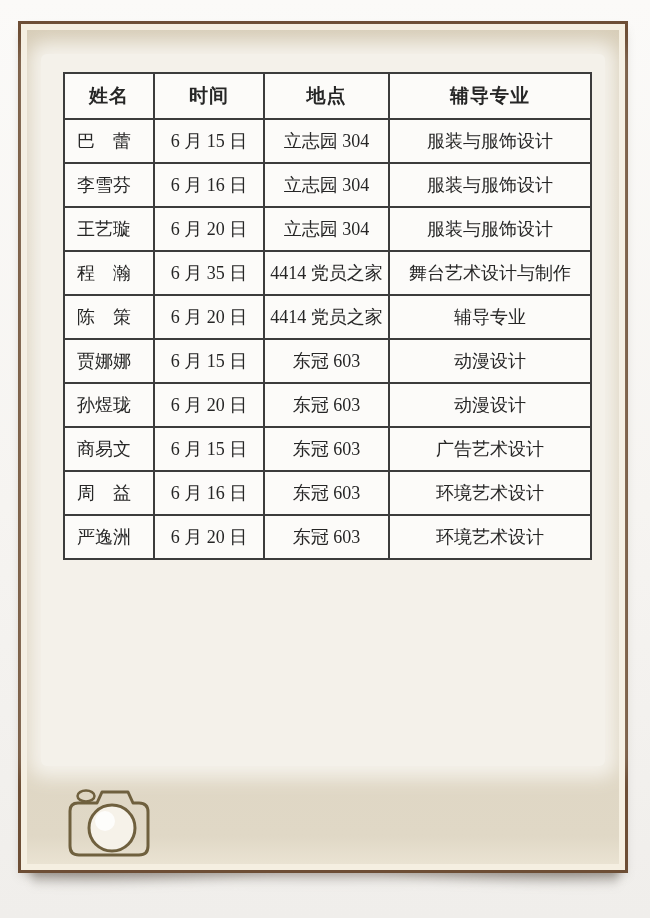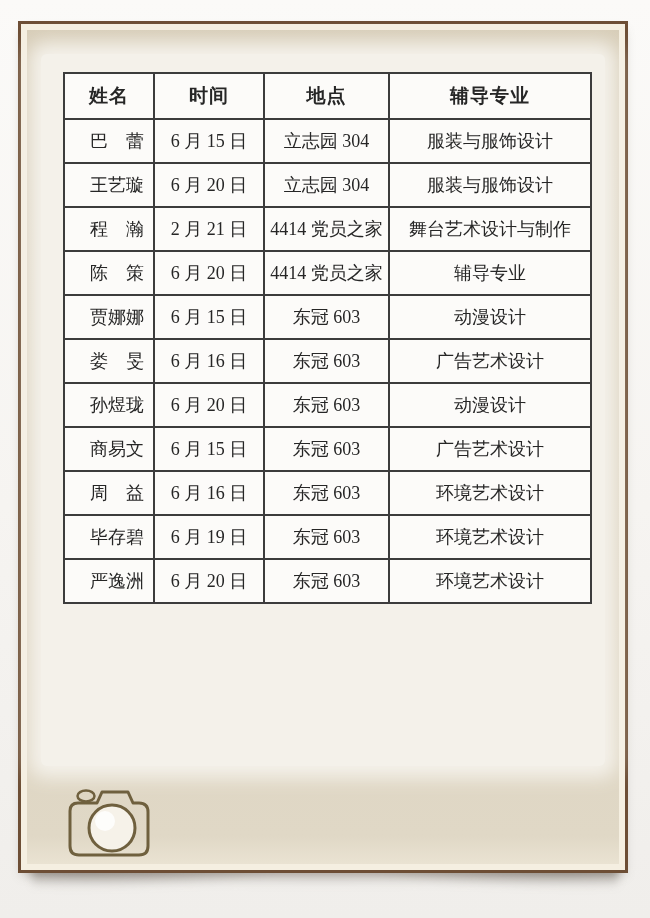--- a/index.html
+++ b/index.html
@@ -81,21 +81,21 @@
     font-size: 19px;
     letter-spacing: 1px;
   }
   table.schedule td {
     height: 42px;
     font-family: "Liberation Serif", serif;
     font-size: 18px;
   }
   table.schedule td.name {
     text-align: left;
-    padding-left: 25px;
+    padding-left: 12px;
   }
   .col-name { width: 90px; }
   .col-time { width: 110px; }
   .col-place { width: 125px; }
   .col-major { width: 202px; }
 
   .camera {
     position: absolute;
     left: 46px;
     top: 762px;
@@ -128,70 +128,64 @@
         </tr>
       </thead>
       <tbody>
           <tr>
             <td class="name">巴　蕾</td>
             <td>6 月 15 日</td>
             <td>立志园 304</td>
             <td>服装与服饰设计</td>
           </tr>
           <tr>
-            <td class="name">王艺璇</td>
-            <td>6 月 20 日</td>
+            <td class="name">李雪芬</td>
+            <td>6 月 16 日</td>
             <td>立志园 304</td>
             <td>服装与服饰设计</td>
           </tr>
           <tr>
+            <td class="name">王艺璇</td>
+            <td>6 月 20 日</td>
+            <td>立志园 304</td>
+            <td>服装与服饰设计</td>
+          </tr>
+          <tr>
             <td class="name">程　瀚</td>
-            <td>2 月 21 日</td>
+            <td>6 月 35 日</td>
             <td>4414 党员之家</td>
             <td>舞台艺术设计与制作</td>
           </tr>
           <tr>
             <td class="name">陈　策</td>
             <td>6 月 20 日</td>
             <td>4414 党员之家</td>
             <td>辅导专业</td>
           </tr>
           <tr>
             <td class="name">贾娜娜</td>
             <td>6 月 15 日</td>
             <td>东冠 603</td>
             <td>动漫设计</td>
           </tr>
           <tr>
-            <td class="name">娄　旻</td>
-            <td>6 月 16 日</td>
-            <td>东冠 603</td>
-            <td>广告艺术设计</td>
-          </tr>
-          <tr>
             <td class="name">孙煜珑</td>
             <td>6 月 20 日</td>
             <td>东冠 603</td>
             <td>动漫设计</td>
           </tr>
           <tr>
             <td class="name">商易文</td>
             <td>6 月 15 日</td>
             <td>东冠 603</td>
             <td>广告艺术设计</td>
           </tr>
           <tr>
             <td class="name">周　益</td>
             <td>6 月 16 日</td>
-            <td>东冠 603</td>
-            <td>环境艺术设计</td>
-          </tr>
-          <tr>
-            <td class="name">毕存碧</td>
-            <td>6 月 19 日</td>
             <td>东冠 603</td>
             <td>环境艺术设计</td>
           </tr>
           <tr>
             <td class="name">严逸洲</td>
             <td>6 月 20 日</td>
             <td>东冠 603</td>
             <td>环境艺术设计</td>
           </tr>
         </tbody>

